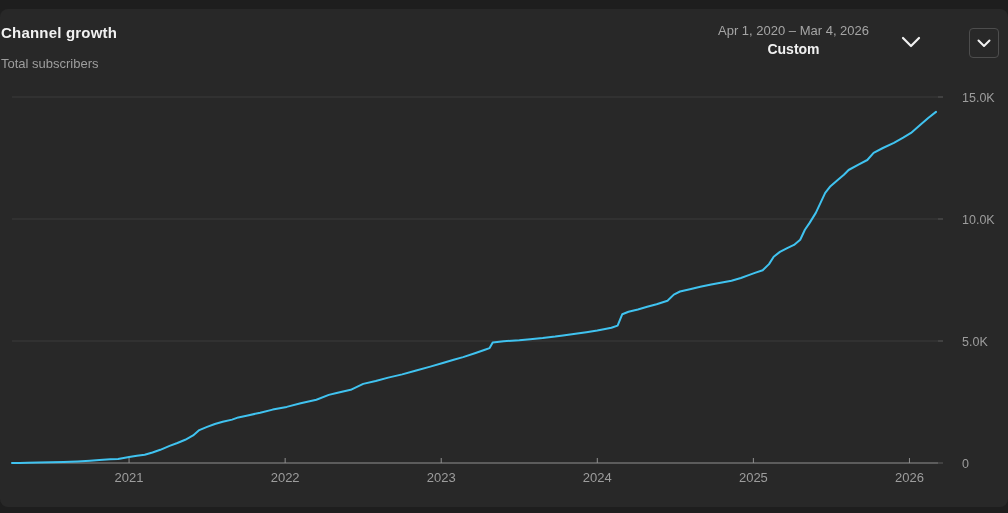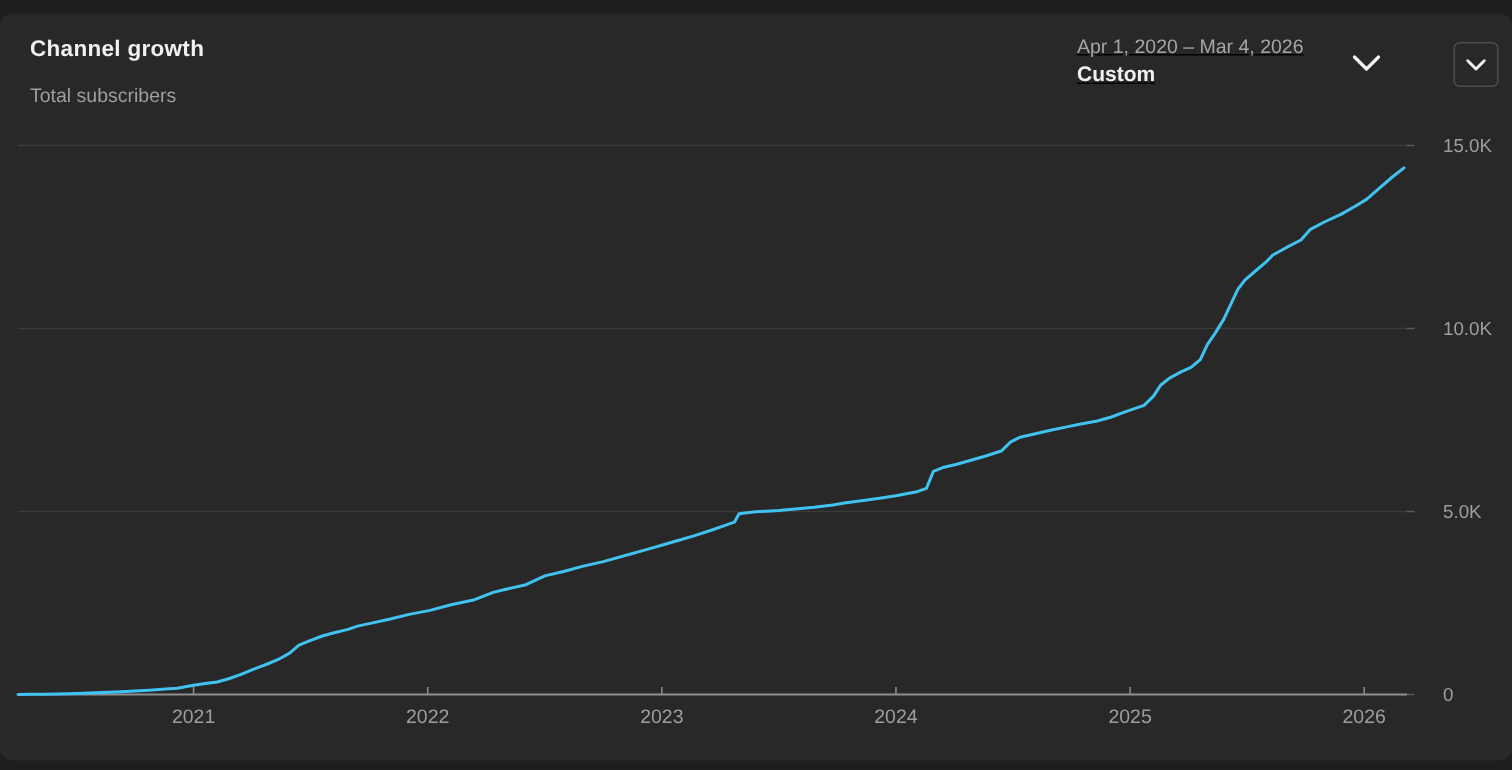--- a/index.html
+++ b/index.html
@@ -28,56 +28,56 @@
     background:var(--card-bg);
     border-radius:8px;
   }
   .chart-svg{
     position:absolute;
     left:0; top:0;
     width:1008px; height:513px;
   }
   .titles{
     position:absolute;
-    left:20px; top:25px;
+    left:1px; top:25px;
     z-index:3;
   }
   .card-title{
     color:var(--title);
     font-size:15px;
     font-weight:700;
     letter-spacing:.2px;
     line-height:16px;
   }
   .card-subtitle{
     color:var(--subtitle);
     font-size:13px;
     margin-top:16px;
     line-height:14px;
   }
   .date-picker{
     position:absolute;
     left:718px; top:23px;
     z-index:3;
     cursor:pointer;
-    text-decoration:underline;
   }
   .date-range{
     color:var(--date);
     font-size:13px;
     font-weight:500;
     line-height:15px;
     white-space:nowrap;
   }
   .date-mode{
     color:var(--title);
     font-size:14px;
     font-weight:700;
     margin-top:3px;
     line-height:16px;
+    text-align:center;
   }
   .picker-chevron{
     position:absolute;
     left:899px; top:33px;
     width:24px; height:18px;
     z-index:3;
     cursor:pointer;
     display:flex;align-items:center;justify-content:center;
   }
   .collapse-btn{

